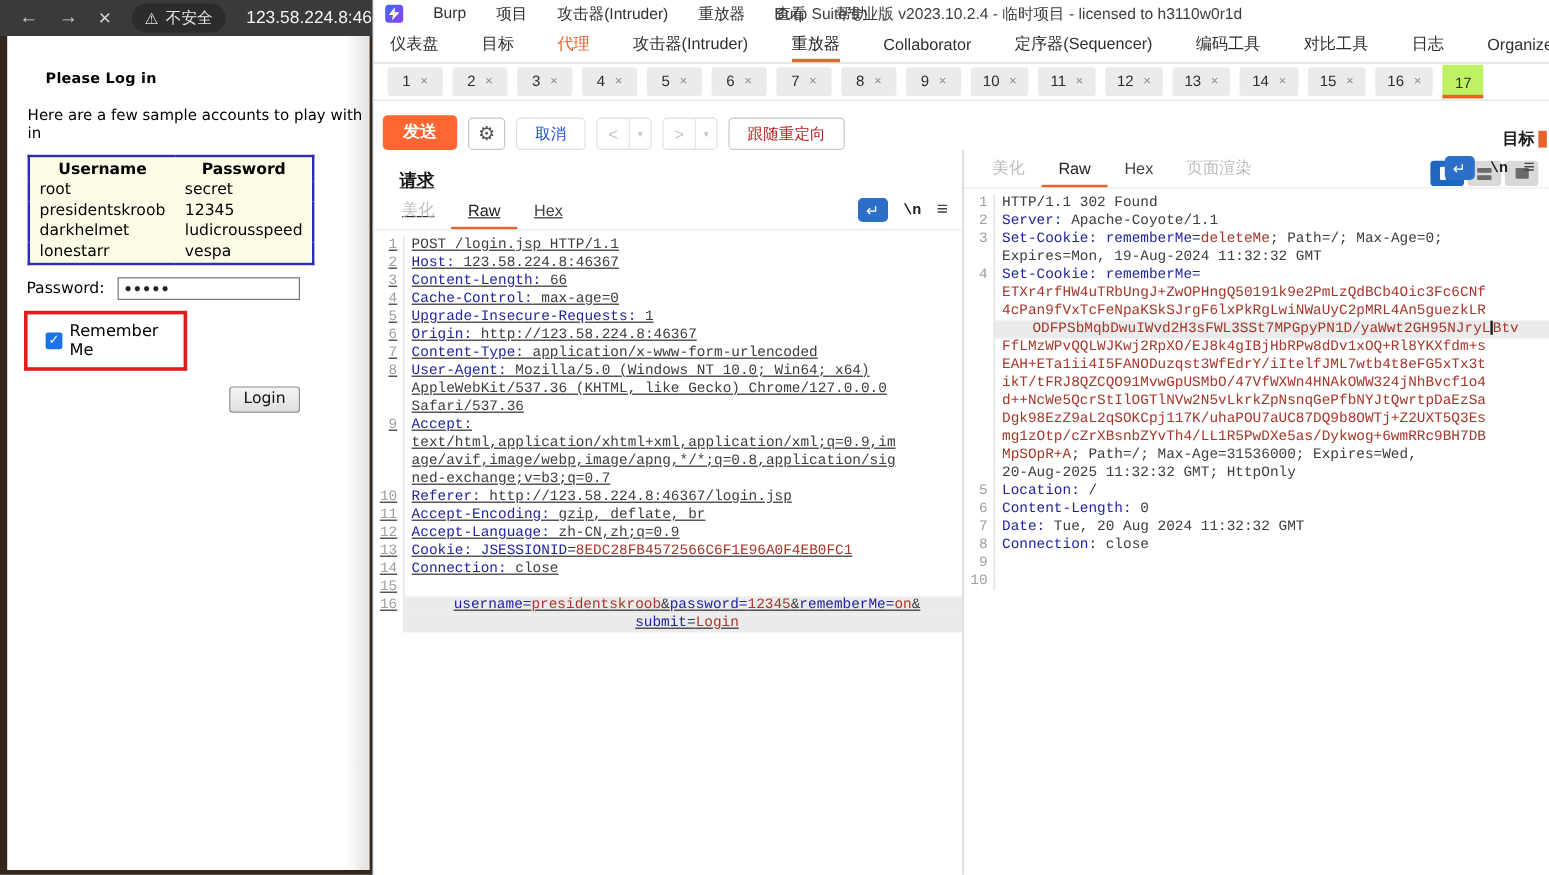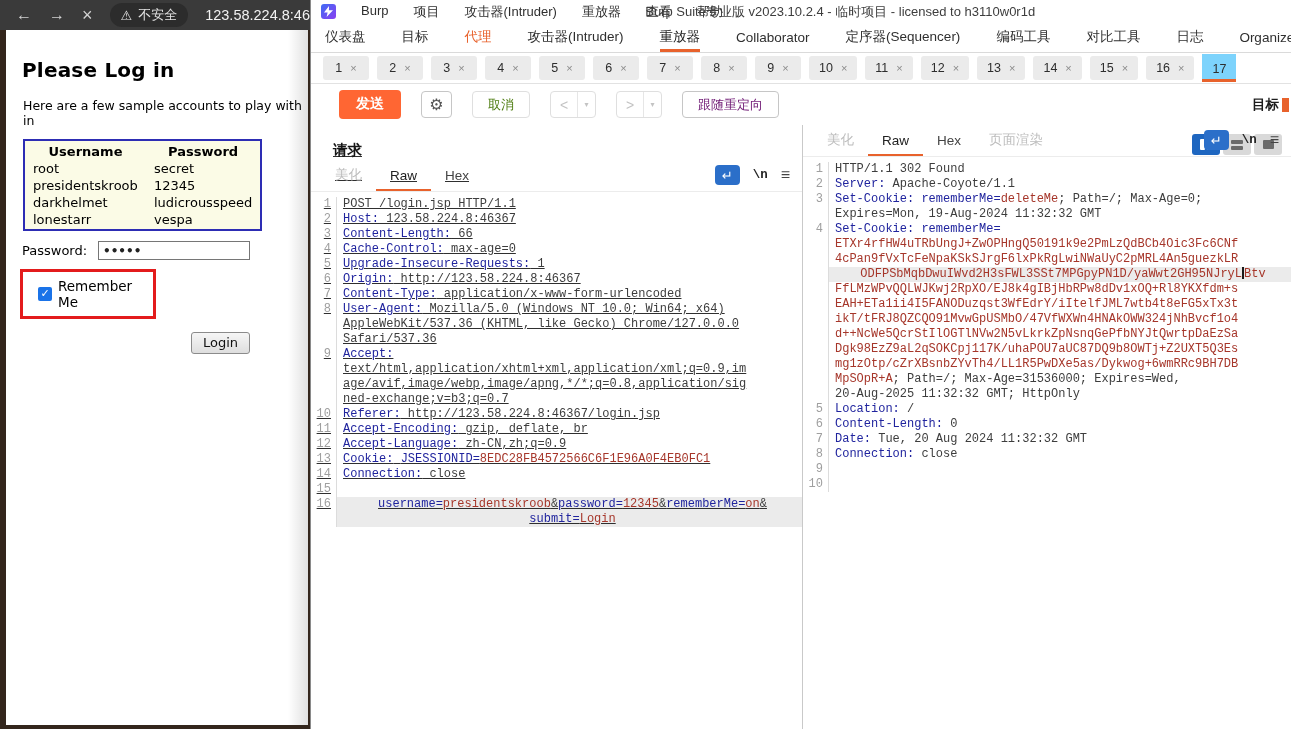--- a/index.html
+++ b/index.html
@@ -12,21 +12,21 @@
     display:flex; align-items:center; gap:17px; padding-left:16px; color:#d3d3d3; }
   .nav-glyph { font-size:16px; cursor:default; }
   .close-glyph { font-size:18px; }
   .badge-pill { display:flex; align-items:center; gap:6px; background:#2c2c2c;
     border-radius:13px; padding:3px 11px; font-size:13px; color:#e3e3e3; }
   .chrome .url { color:#f2f2f2; font-size:14.5px; white-space:nowrap; overflow:hidden; flex:1; }
   .page { position:absolute; top:30px; left:6px; right:2px; bottom:4px; background:#fff;
     overflow:hidden; font-family:"DejaVu Sans", sans-serif; color:#000; }
   .page::after { content:""; position:absolute; top:0; right:0; width:20px; height:100%;
     background:linear-gradient(to right, rgba(255,255,255,0), rgba(0,0,0,.12)); pointer-events:none; }
-  .page h1 { margin:28px 0 0 16px; font-size:20px; letter-spacing:.2px; }
+  .page h1 { margin:28px 0 0 32px; font-size:12px; letter-spacing:.2px; }
   .page .intro { margin:16px 0 0 17px; font-size:12.5px; }
   .accounts { margin:11px 0 0 17px; border-collapse:collapse; border:2px solid #2d2db4;
     background:#fbfbe6; font-size:13px; }
   .accounts th { font-weight:bold; padding:3px 8px 2px; text-align:center; }
   .accounts td { padding:0 8px 2px; }
   .accounts td:first-child, .accounts th:first-child { min-width:122px; }
   .f-row { display:flex; align-items:center; margin:10px 0 0 16px; }
   .f-row label { width:76px; font-size:13px; }
   .f-row input { width:152px; height:19px; border:1px solid #767676; font-size:12px;
     padding:0 4px; font-family:"DejaVu Sans", sans-serif; font-weight:bold; color:#222; }
@@ -53,30 +53,30 @@
   .maintabs { height:30px; display:flex; align-items:stretch; gap:36px; padding-left:14px;
     font-size:13.5px; border-bottom:1px solid #dadada; white-space:nowrap; overflow:hidden; }
   .maintab { display:flex; align-items:center; border-bottom:3px solid transparent; padding-top:2px; }
   .maintab.active { border-bottom-color:var(--accent_orange); color:#232323; }
   .maintab.accent { color:var(--accent_orange); }
   .itemtabs { height:31px; display:flex; align-items:center; gap:8px; padding-left:12px;
     border-bottom:1px solid #e2e2e2; overflow:hidden; white-space:nowrap; }
   .itab { height:24px; background:#ebebeb; border-radius:3px; display:flex; align-items:center;
     justify-content:center; padding:0 10px; gap:8px; font-size:12.5px; color:#2e2e2e; flex:0 0 auto; min-width:46px; }
   .itab .x { color:#8a8a8a; font-size:11px; }
-  .itab.active { background:#7dd3fc; border-radius:0; border-bottom:3px solid var(--accent_orange);
+  .itab.active { background:#bef264; border-radius:0; border-bottom:3px solid var(--accent_orange);
     height:28px; padding-top:4px; min-width:30px; }
-  .toolbar { height:41px; display:flex; align-items:center; gap:20px; padding-left:28px; position:relative; }
+  .toolbar { height:41px; display:flex; align-items:flex-end; gap:9px; padding-left:8px; position:relative; }
   .btn-send { background:var(--send_orange); color:#fff; font-weight:bold; font-size:14px;
     border-radius:4px; padding:5px 17px 6px; }
   .btn-icon { border:1px solid #c6c6c6; border-radius:4px; width:31px; height:27px;
     display:flex; align-items:center; justify-content:center; color:#555; font-size:16px; }
   .btn { border:1px solid #c6c6c6; border-radius:4px; height:27px; padding:0 15px;
-    font-size:13px; color:#701a75; display:flex; align-items:center; }
-  .btn.disabled { color:#4d7c0f; border-color:#dfdfdf; }
+    font-size:13px; color:#b91c1c; display:flex; align-items:center; }
+  .btn.disabled { color:#1d4ed8; border-color:#dfdfdf; }
   .split { display:flex; align-items:stretch; border:1px solid #dfdfdf; border-radius:4px;
     height:27px; overflow:hidden; color:#c3c3c3; }
   .split .main { width:26px; display:flex; align-items:center; justify-content:center; font-size:14px; }
   .split .sep { width:1px; background:#e6e6e6; }
   .split .caret-dd { width:17px; display:flex; align-items:center; justify-content:center; font-size:8px; }
   .target { position:absolute; right:2px; display:flex; align-items:center; gap:3px;
     font-size:13.5px; font-weight:bold; color:#1d1d1d; }
   .target-sliver { width:7px; height:14px; background:var(--accent_orange); }
 
   .panels { position:absolute; top:125px; left:0; right:0; bottom:0; display:flex; }

